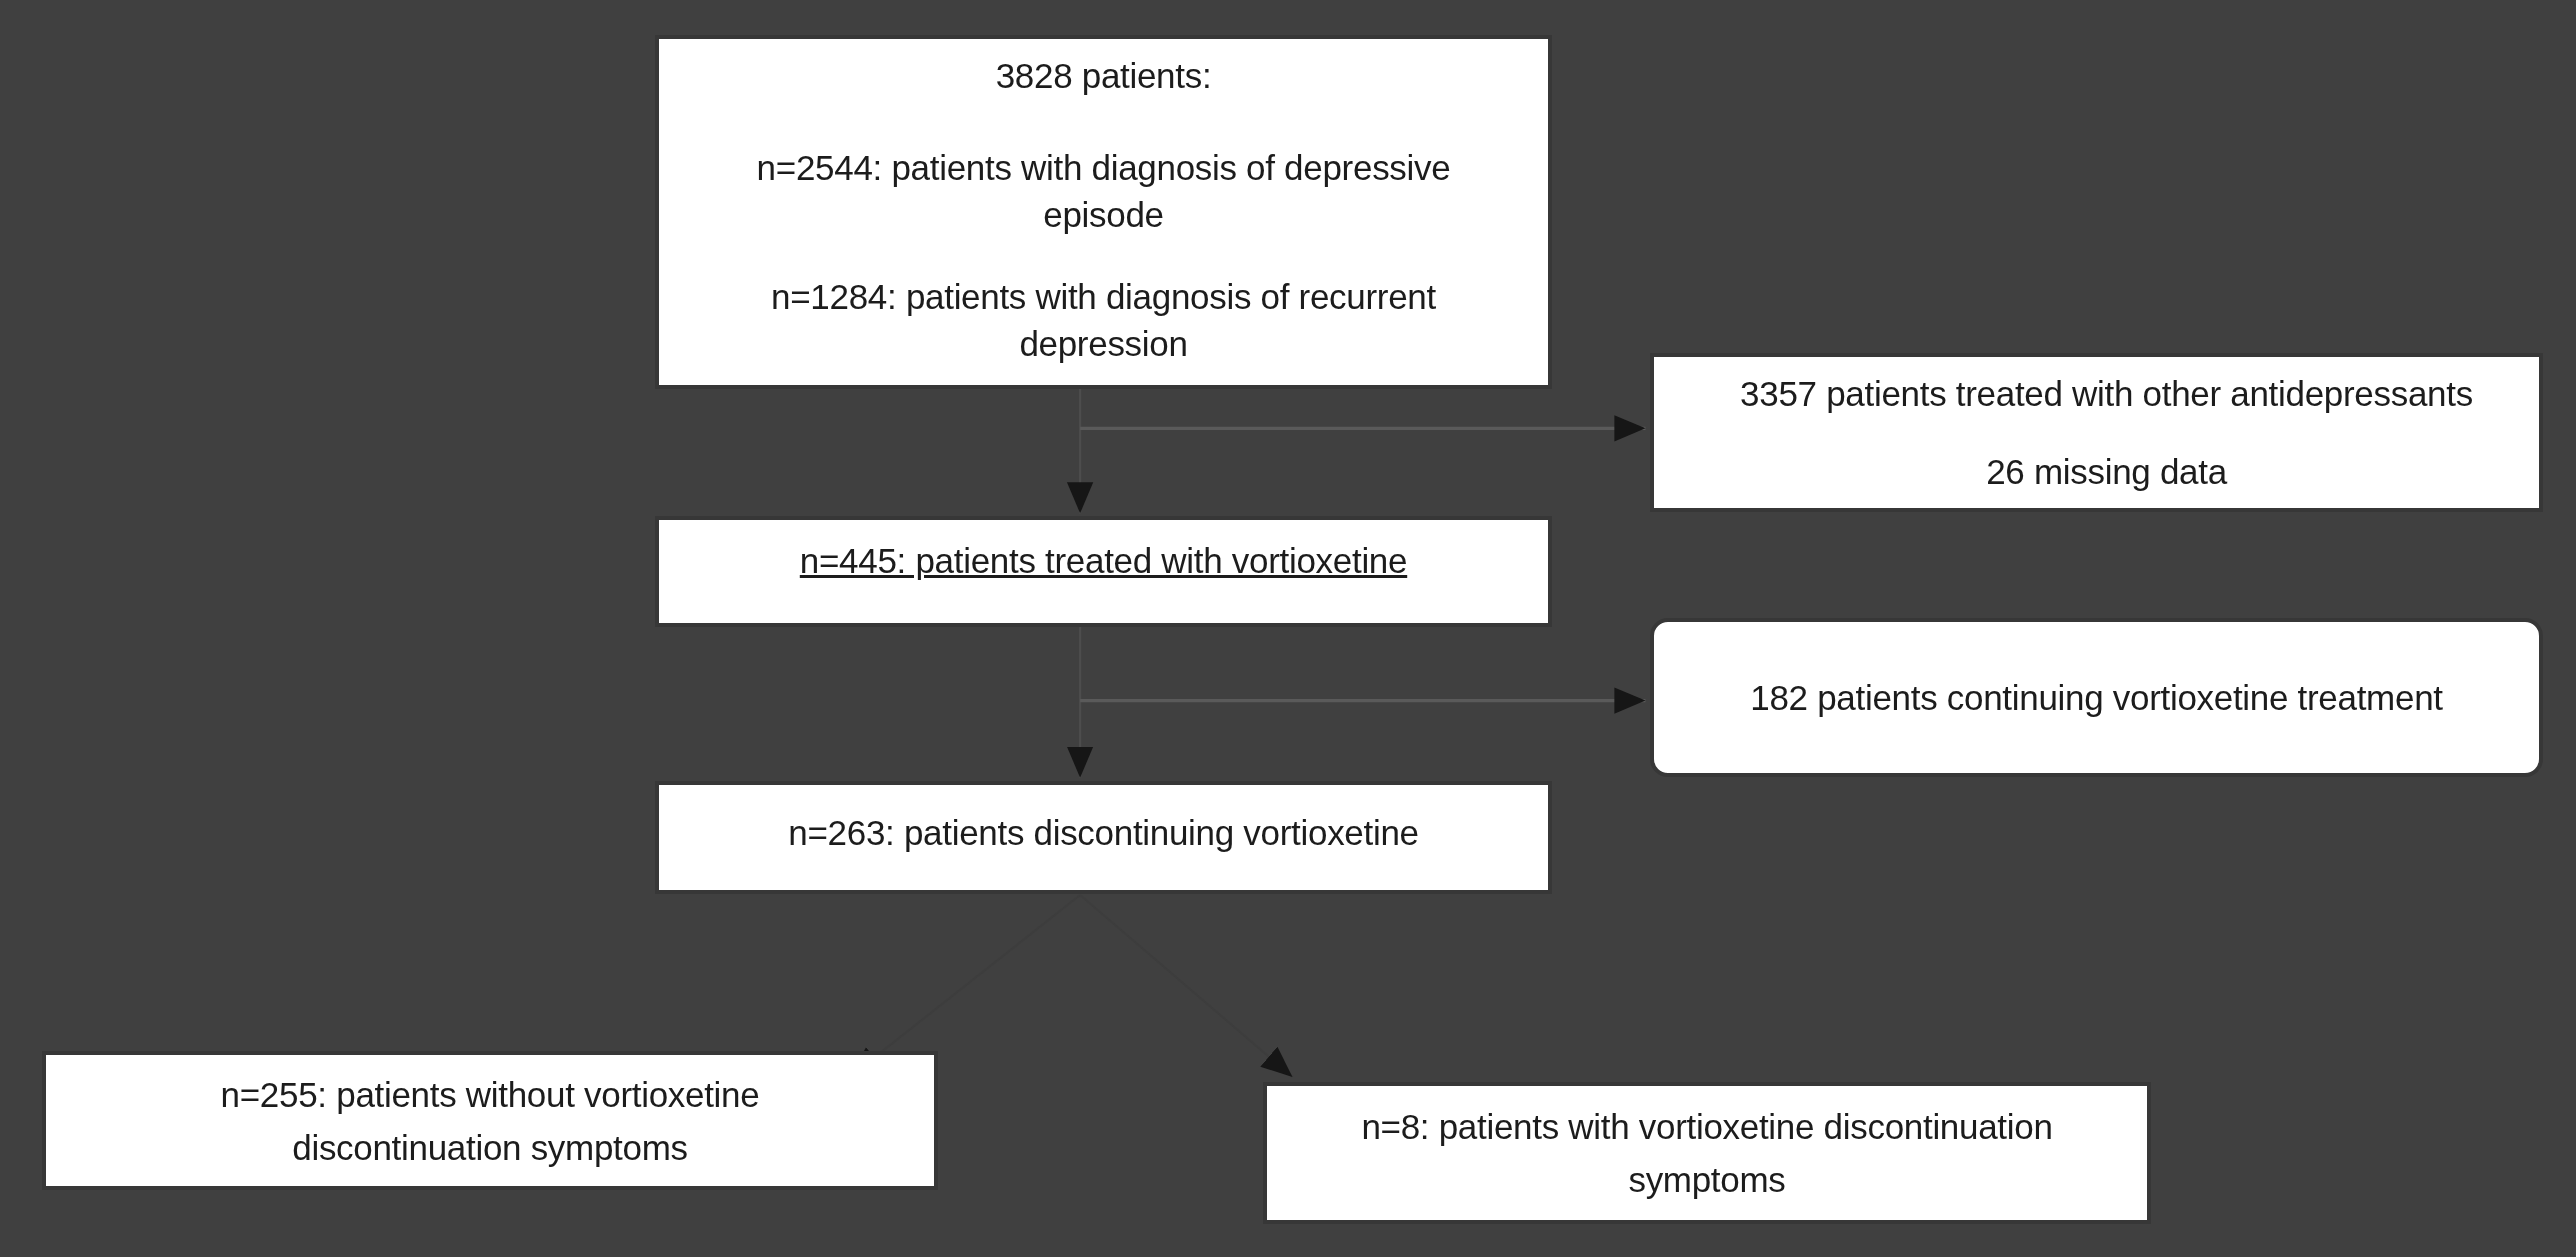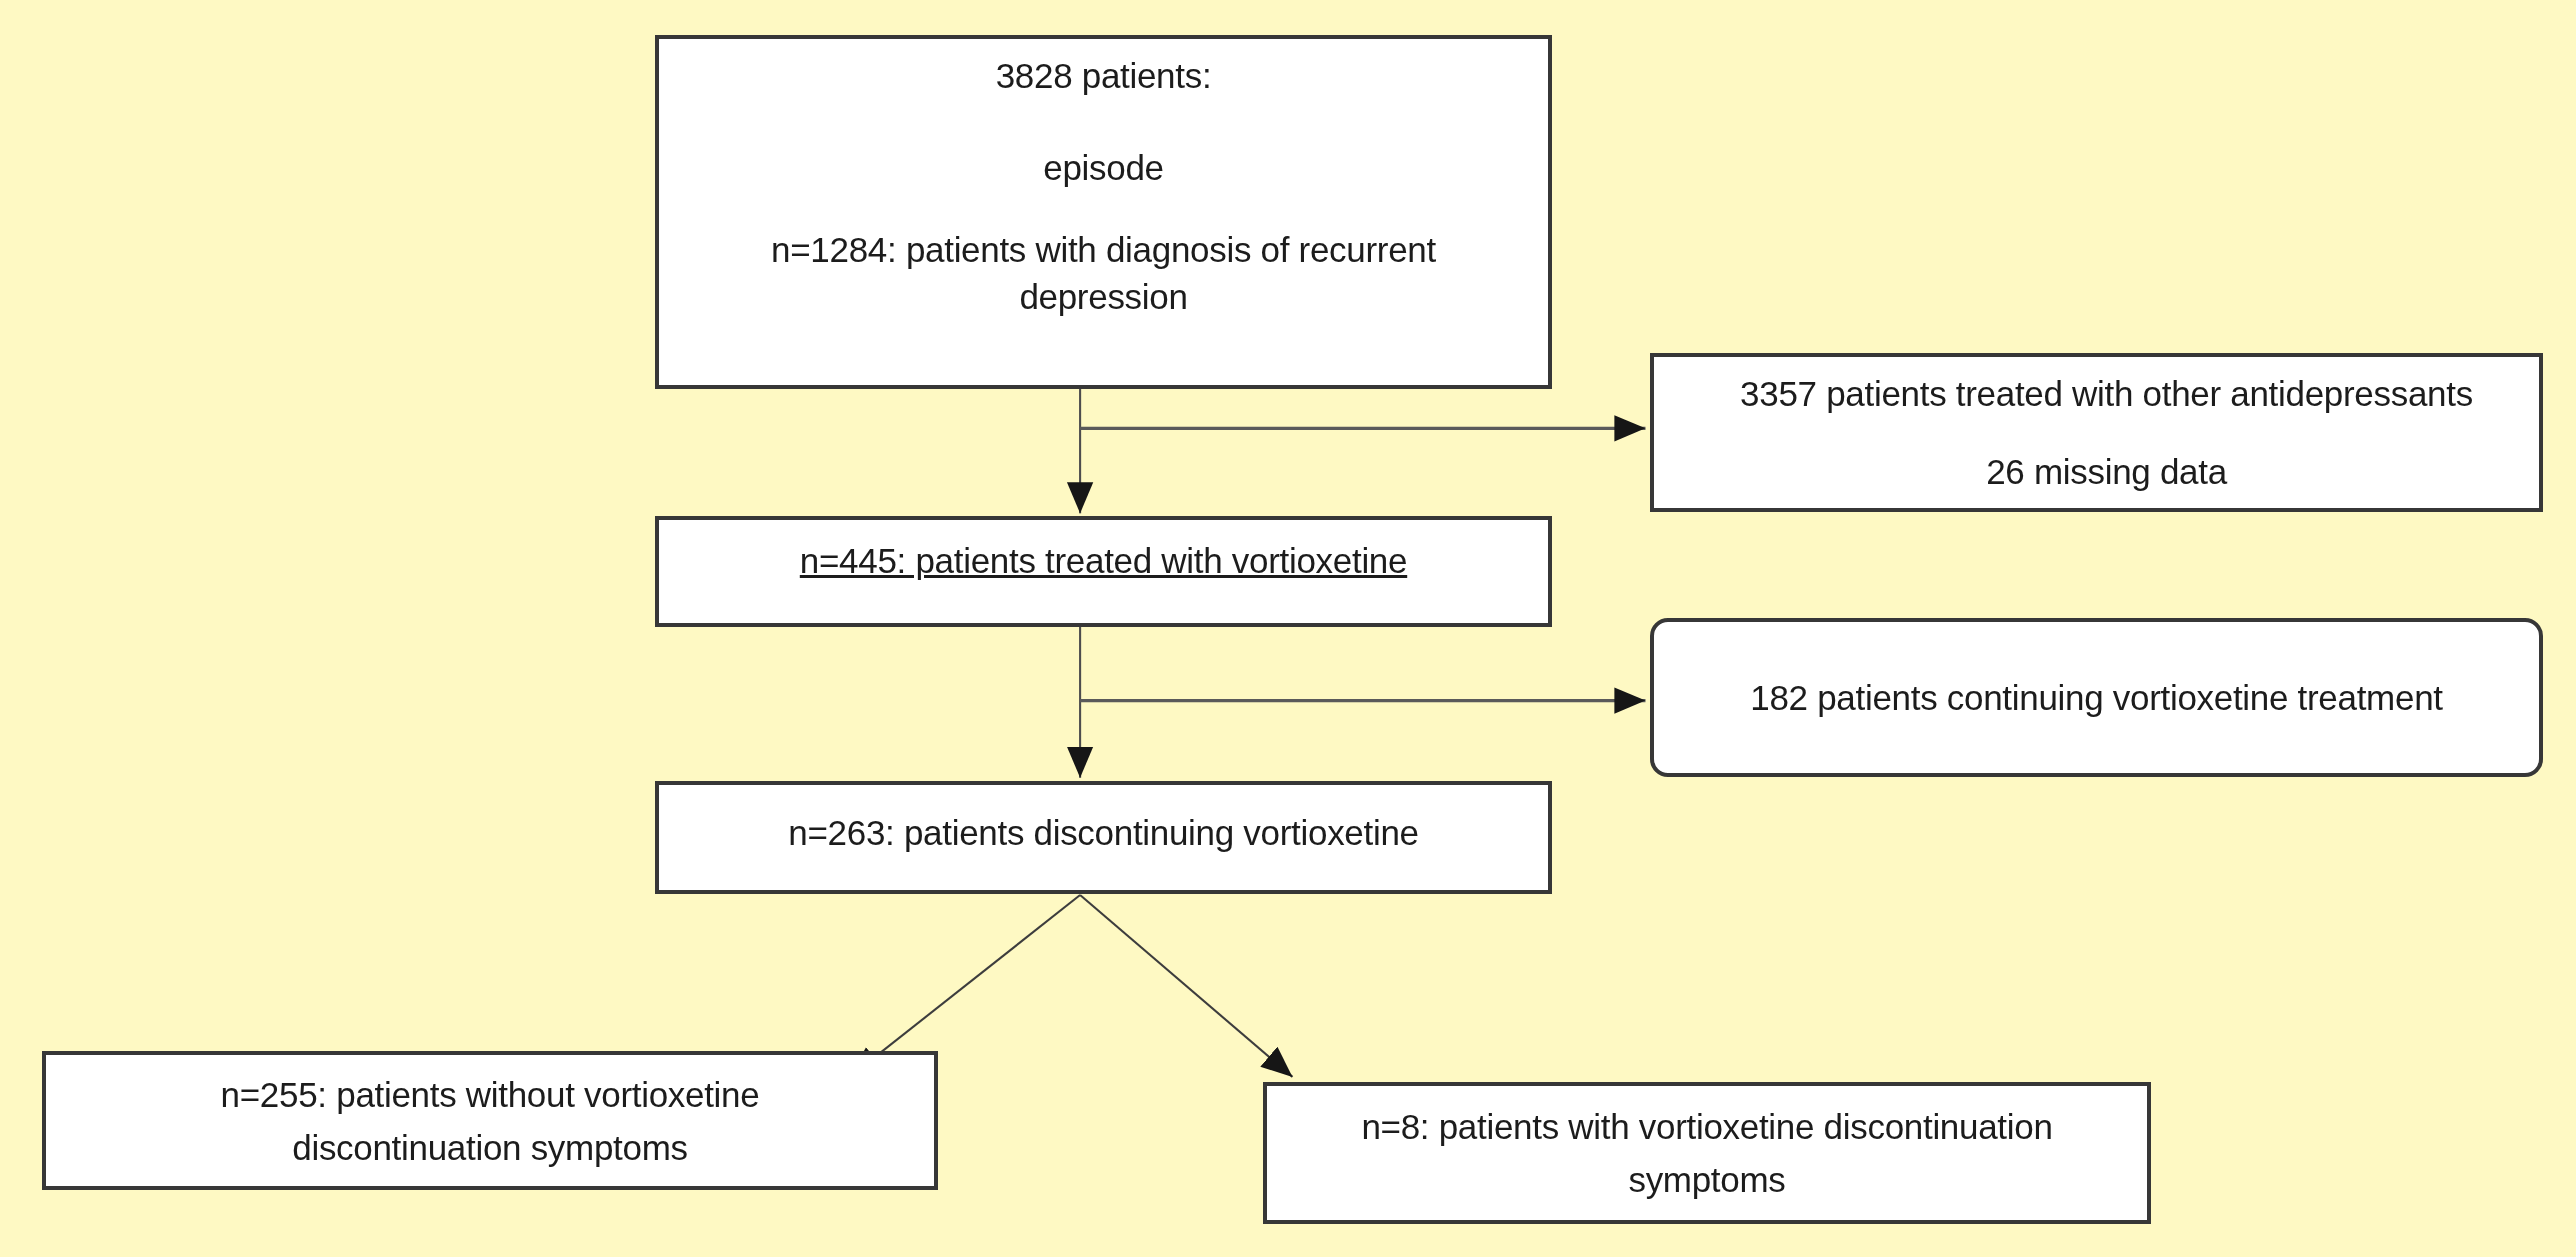--- a/index.html
+++ b/index.html
@@ -5,21 +5,21 @@
 <style>
   html, body {
     margin: 0;
     padding: 0;
     background: #ffffff;
   }
   #figure {
     position: relative;
     width: 2576px;
     height: 1257px;
-    background: #fef9c3;
+    background: #404040;
     font-family: "Liberation Sans", "DejaVu Sans", sans-serif;
     color: #1c1c1c;
     overflow: hidden;
   }
   #connector-layer {
     position: absolute;
     left: 0;
     top: 0;
     width: 2576px;
     height: 1257px;
@@ -96,20 +96,21 @@
     <line x1="1805" y1="1171" x2="2750" y2="1171" stroke="#5a5a5a" stroke-width="5.5" marker-end="url(#arrow)"></line>
     <line x1="1805" y1="1496" x2="1420" y2="1800" stroke="#3d3d3d" stroke-width="3.5" marker-end="url(#arrow)"></line>
     <line x1="1805" y1="1496" x2="2160" y2="1800" stroke="#3d3d3d" stroke-width="3.5" marker-end="url(#arrow)"></line>
   </svg>
 
   <div id="box-total" class="flow-box">
     <div class="para para-1">
       <div class="line">3828 patients:</div>
     </div>
     <div class="para para-2">
+      <div class="line">n=2544: patients with diagnosis of depressive</div>
       <div class="line">episode</div>
     </div>
     <div class="para para-3">
       <div class="line">n=1284: patients with diagnosis of recurrent</div>
       <div class="line">depression</div>
     </div>
   </div>
 
   <div id="box-other" class="flow-box">
     <div class="line line-1">3357 patients treated with other antidepressants</div>

